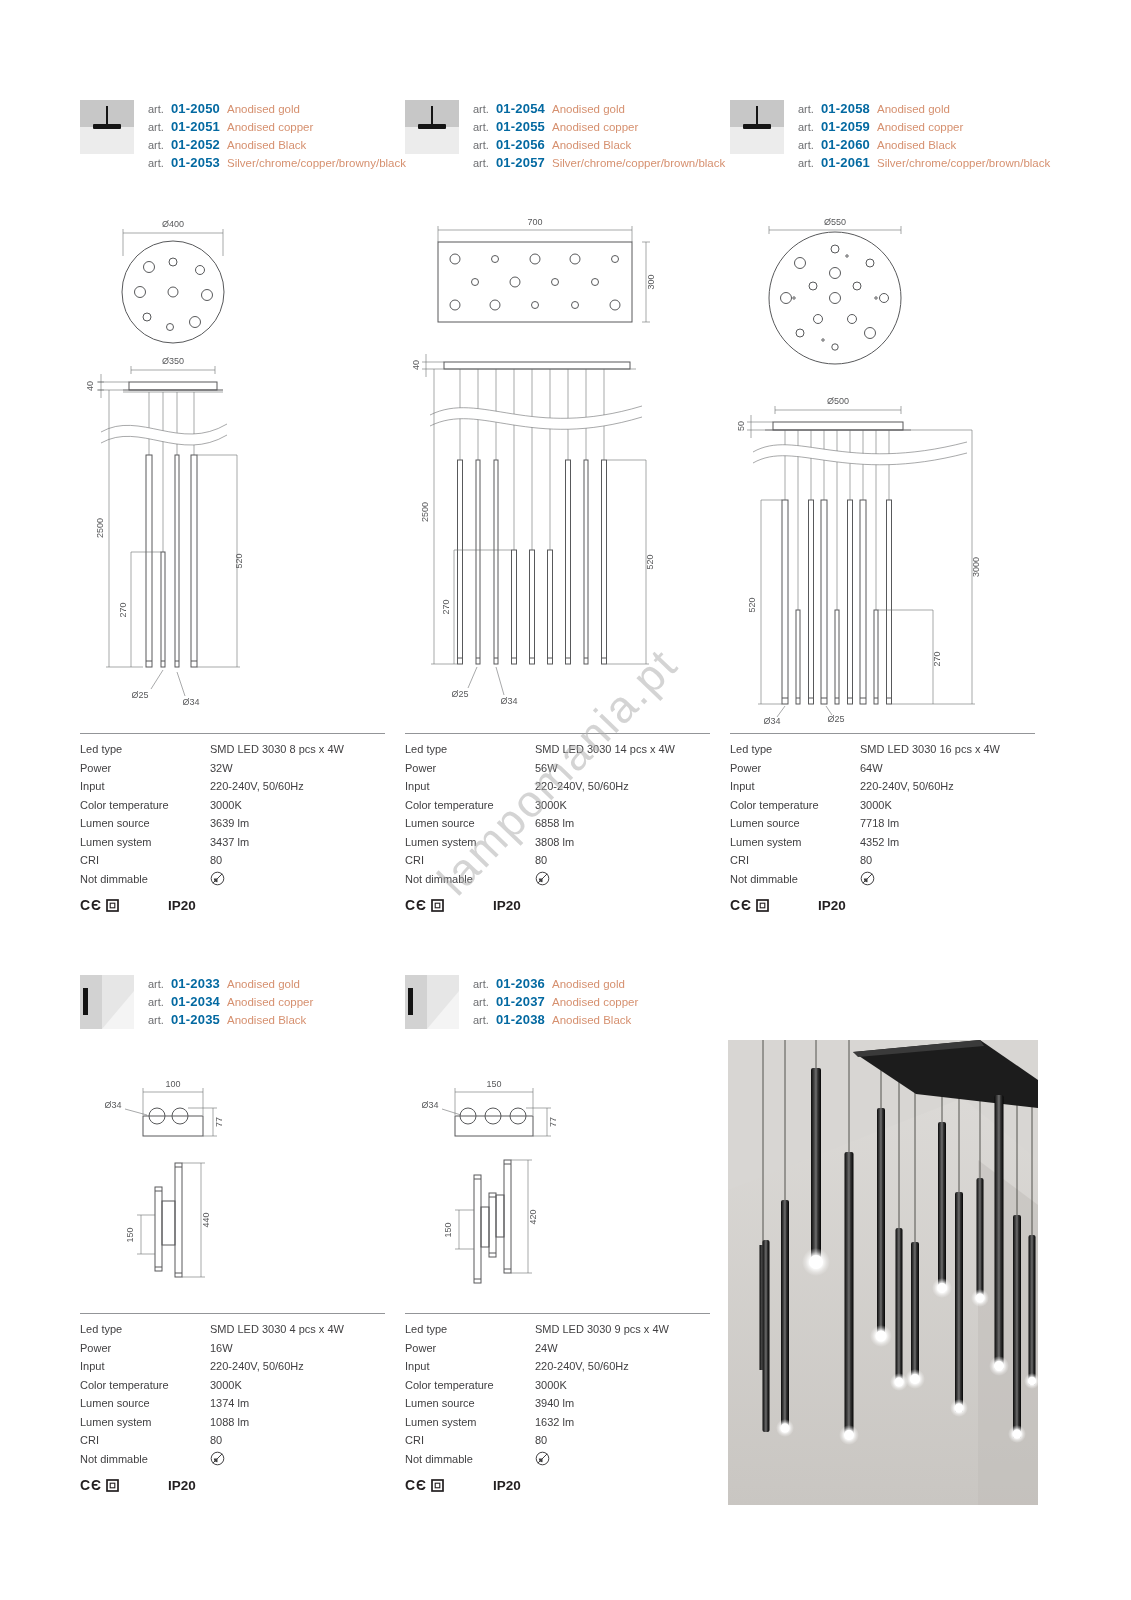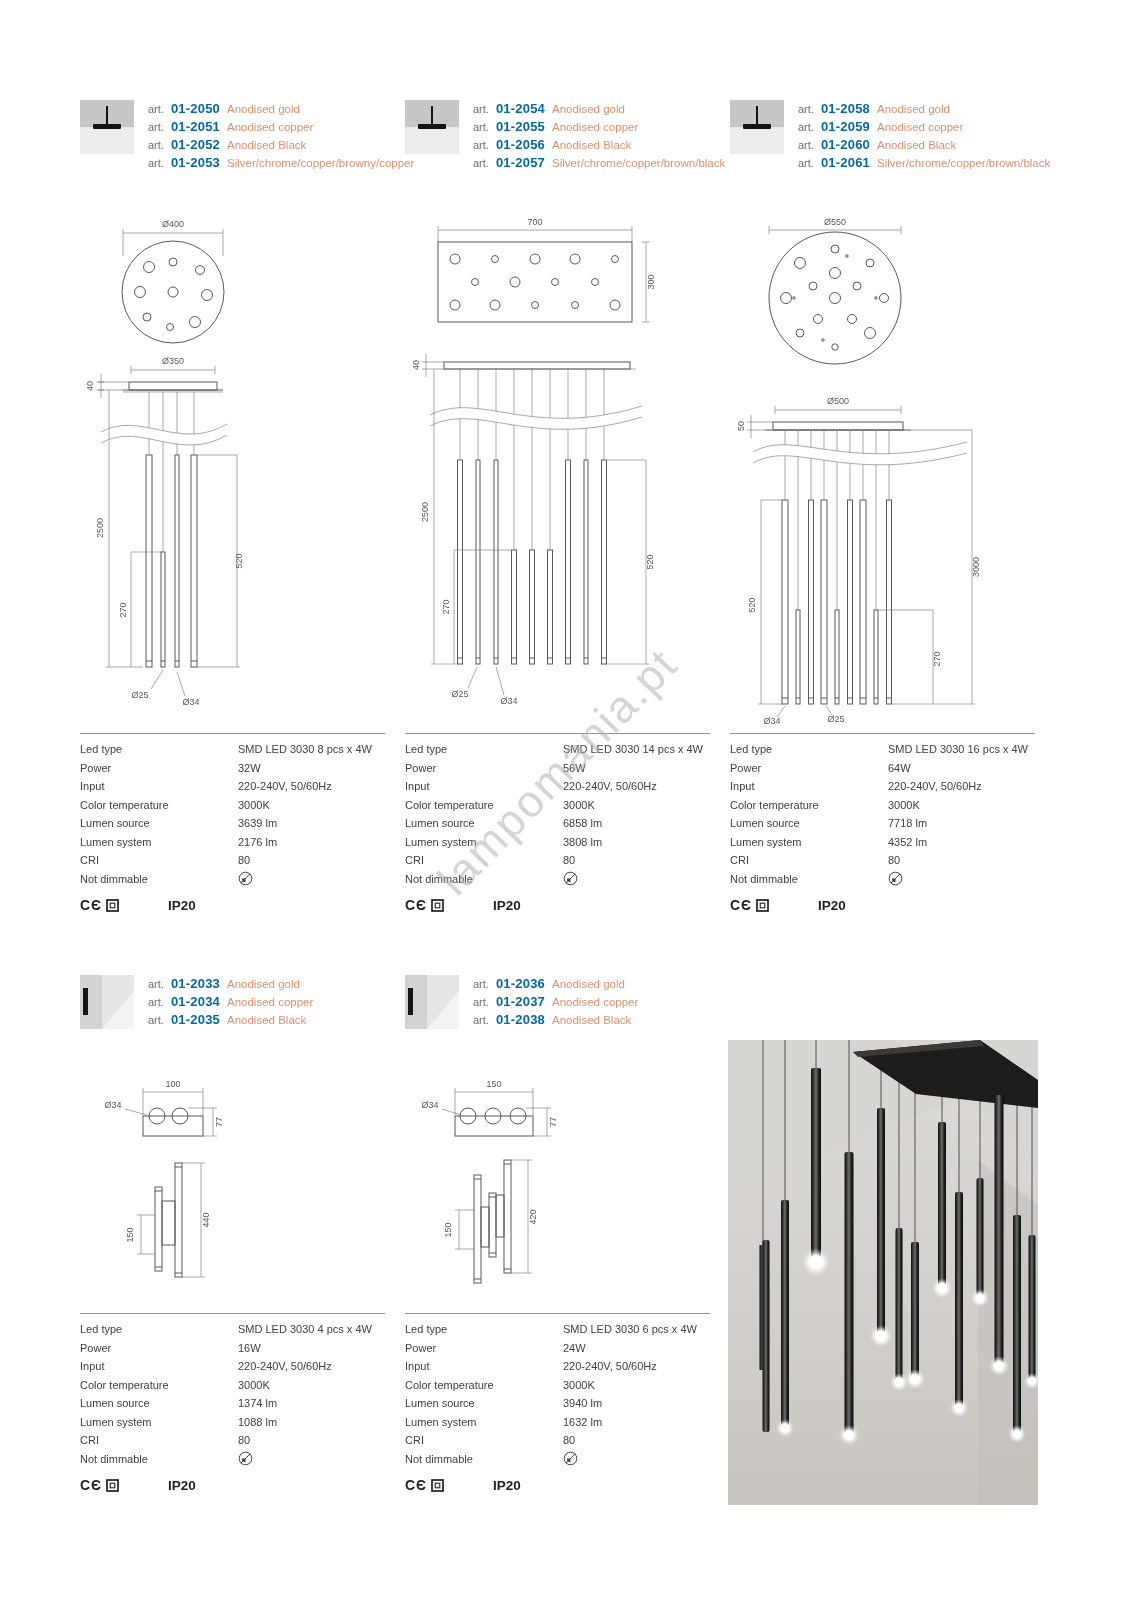--- a/index.html
+++ b/index.html
@@ -14,21 +14,21 @@
   .anum  { font-size:13px; font-weight:bold; color:#0369a1; letter-spacing:.2px; }
   .afin  { font-size:11.5px; color:#d6906f; }
 
   .drawing { position:absolute; }
   .dl  { stroke:#6d6e71; stroke-width:.6; fill:none; }
   .sh  { stroke:#58595b; stroke-width:1; fill:none; }
   .dt  { font-size:9px; fill:#58595b; font-family:"Liberation Sans",sans-serif; }
   .wband { fill:#ffffff; stroke:none; }
 
   .spec { position:absolute; width:305px; border-top:1px solid #939598; padding-top:6px; }
-  .srow { display:flex; height:18.5px; align-items:center;gap:28px; }
+  .srow { display:flex; height:18.5px; align-items:center; }
   .sl { width:130px; font-size:11px; color:#414042; }
   .sv { font-size:11px; color:#414042; display:flex; align-items:center; }
   .certs { margin-top:9px; display:flex; align-items:center; gap:4px;text-align:center; }
   .ce { font-size:14px; font-weight:bold; color:#231f20; letter-spacing:1px; }
   .ip { font-size:13.5px; font-weight:bold; color:#231f20;padding-left:45px; }
 
   .photo { position:absolute; left:728px; top:1040px; width:310px; height:465px; }
 
   .watermark { position:absolute; left:558px; top:772px; transform:translate(-50%,-50%) rotate(-46deg);
     font-size:45px; color:#ababab; opacity:.5; letter-spacing:2px; z-index:6; pointer-events:none; white-space:nowrap; }
@@ -61,21 +61,21 @@
           <span class="afin">Anodised copper</span>
         </div>
       <div class="aline">
           <span class="apre">art.</span>
           <span class="anum">01-2052</span>
           <span class="afin">Anodised Black</span>
         </div>
       <div class="aline">
           <span class="apre">art.</span>
           <span class="anum">01-2053</span>
-          <span class="afin">Silver/chrome/copper/browny/copper</span>
+          <span class="afin">Silver/chrome/copper/browny/black</span>
         </div>
     </div>
   </div>
 
   <div class="phead" style="left:405px; top:100px;">
     <svg class="micon" viewBox="0 0 54 54">
       <rect x="0" y="0" width="54" height="27" fill="#c7c7c7"></rect>
         <rect x="0" y="27" width="54" height="27" fill="#ececec"></rect>
       <line x1="27" y1="6" x2="27" y2="25" stroke="#141414" stroke-width="2"></line>
         <rect x="13" y="24" width="28" height="5" rx="1" fill="#141414"></rect>
@@ -371,21 +371,21 @@
     <div class="srow">
         <span class="sl">Color temperature</span>
         <span class="sv">3000K</span>
       </div>
     <div class="srow">
         <span class="sl">Lumen source</span>
         <span class="sv">3639 lm</span>
       </div>
     <div class="srow">
         <span class="sl">Lumen system</span>
-        <span class="sv">2176 lm</span>
+        <span class="sv">3437 lm</span>
       </div>
     <div class="srow">
         <span class="sl">CRI</span>
         <span class="sv">80</span>
       </div>
     <div class="srow">
         <span class="sl">Not dimmable</span>
         <span class="sv">
           <svg width="15" height="15" viewBox="0 0 15 15">
             <circle cx="7.5" cy="7.5" r="6.3" fill="none" stroke="#414042" stroke-width="1"></circle>
@@ -670,21 +670,21 @@
           <rect x="1" y="1" width="11" height="11" fill="none" stroke="#231f20" stroke-width="1.7"></rect>
           <rect x="4.2" y="4.2" width="4.6" height="4.6" fill="none" stroke="#231f20" stroke-width="1.1"></rect>
         </svg>
       <span class="ip">IP20</span>
     </div>
   </div>
 
   <div class="spec" style="left:405px; top:1313px;">
     <div class="srow">
         <span class="sl">Led type</span>
-        <span class="sv">SMD LED 3030 6 pcs x 4W</span>
+        <span class="sv">SMD LED 3030 9 pcs x 4W</span>
       </div>
     <div class="srow">
         <span class="sl">Power</span>
         <span class="sv">24W</span>
       </div>
     <div class="srow">
         <span class="sl">Input</span>
         <span class="sv">220-240V, 50/60Hz</span>
       </div>
     <div class="srow">

